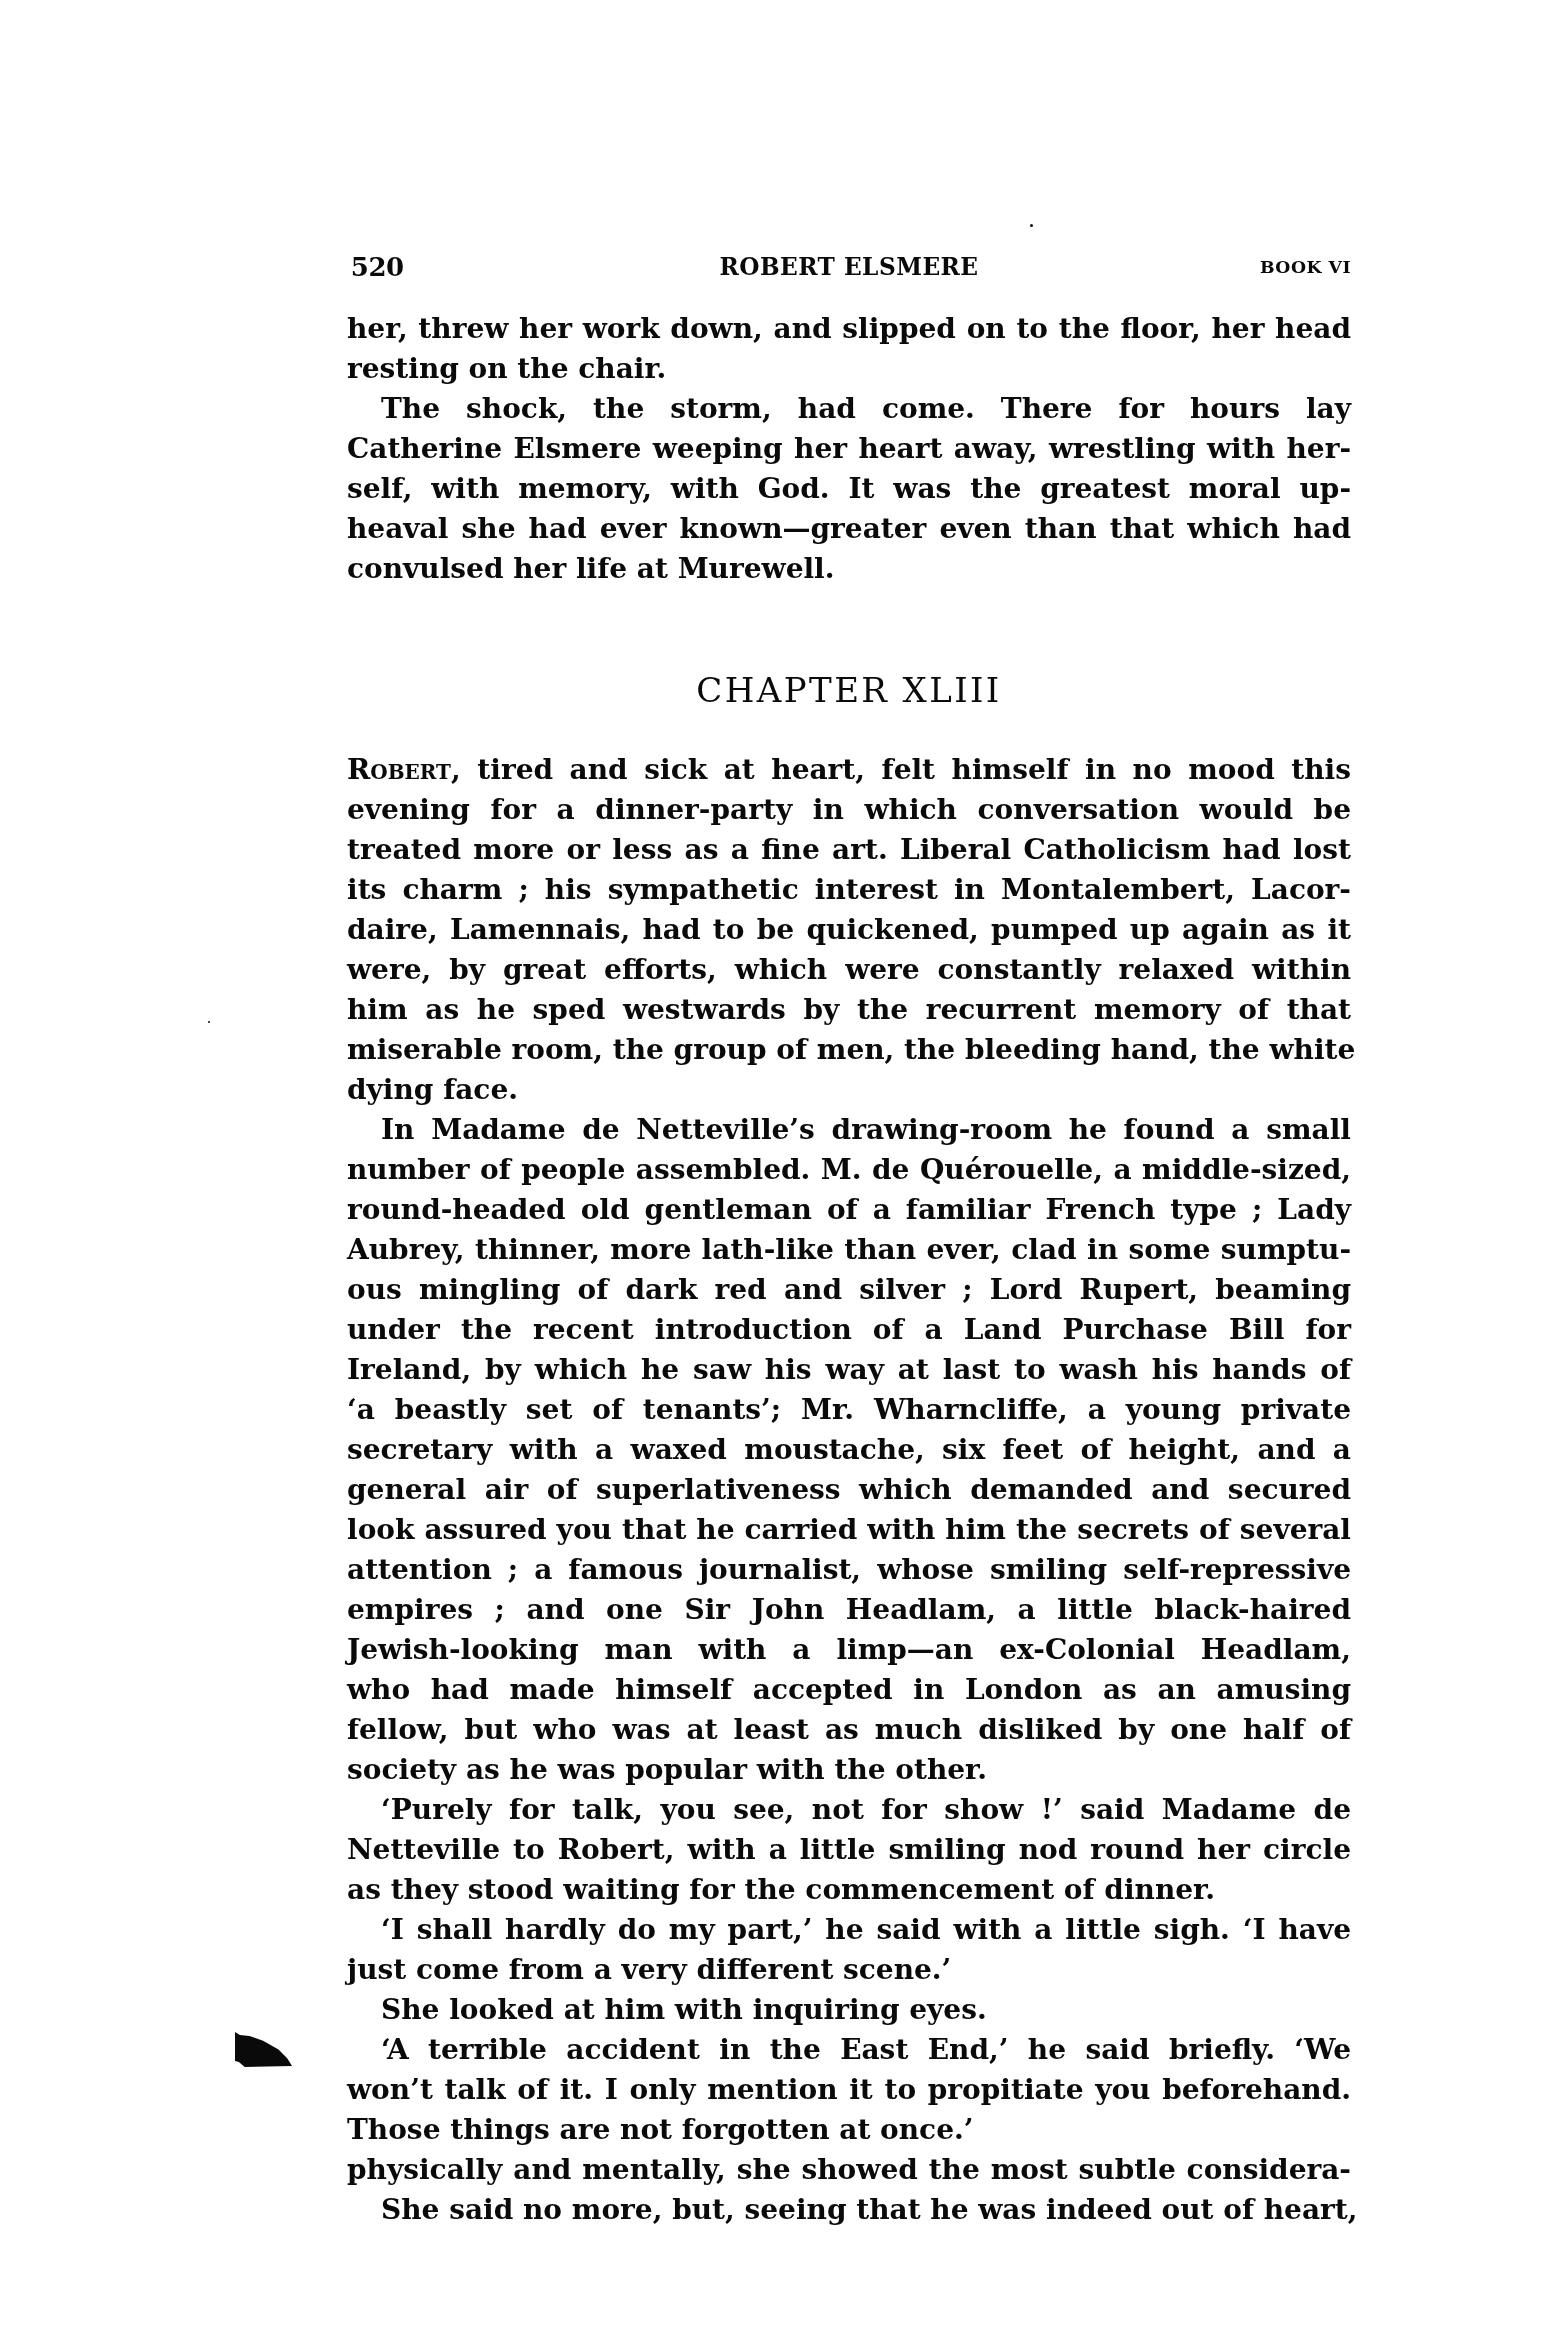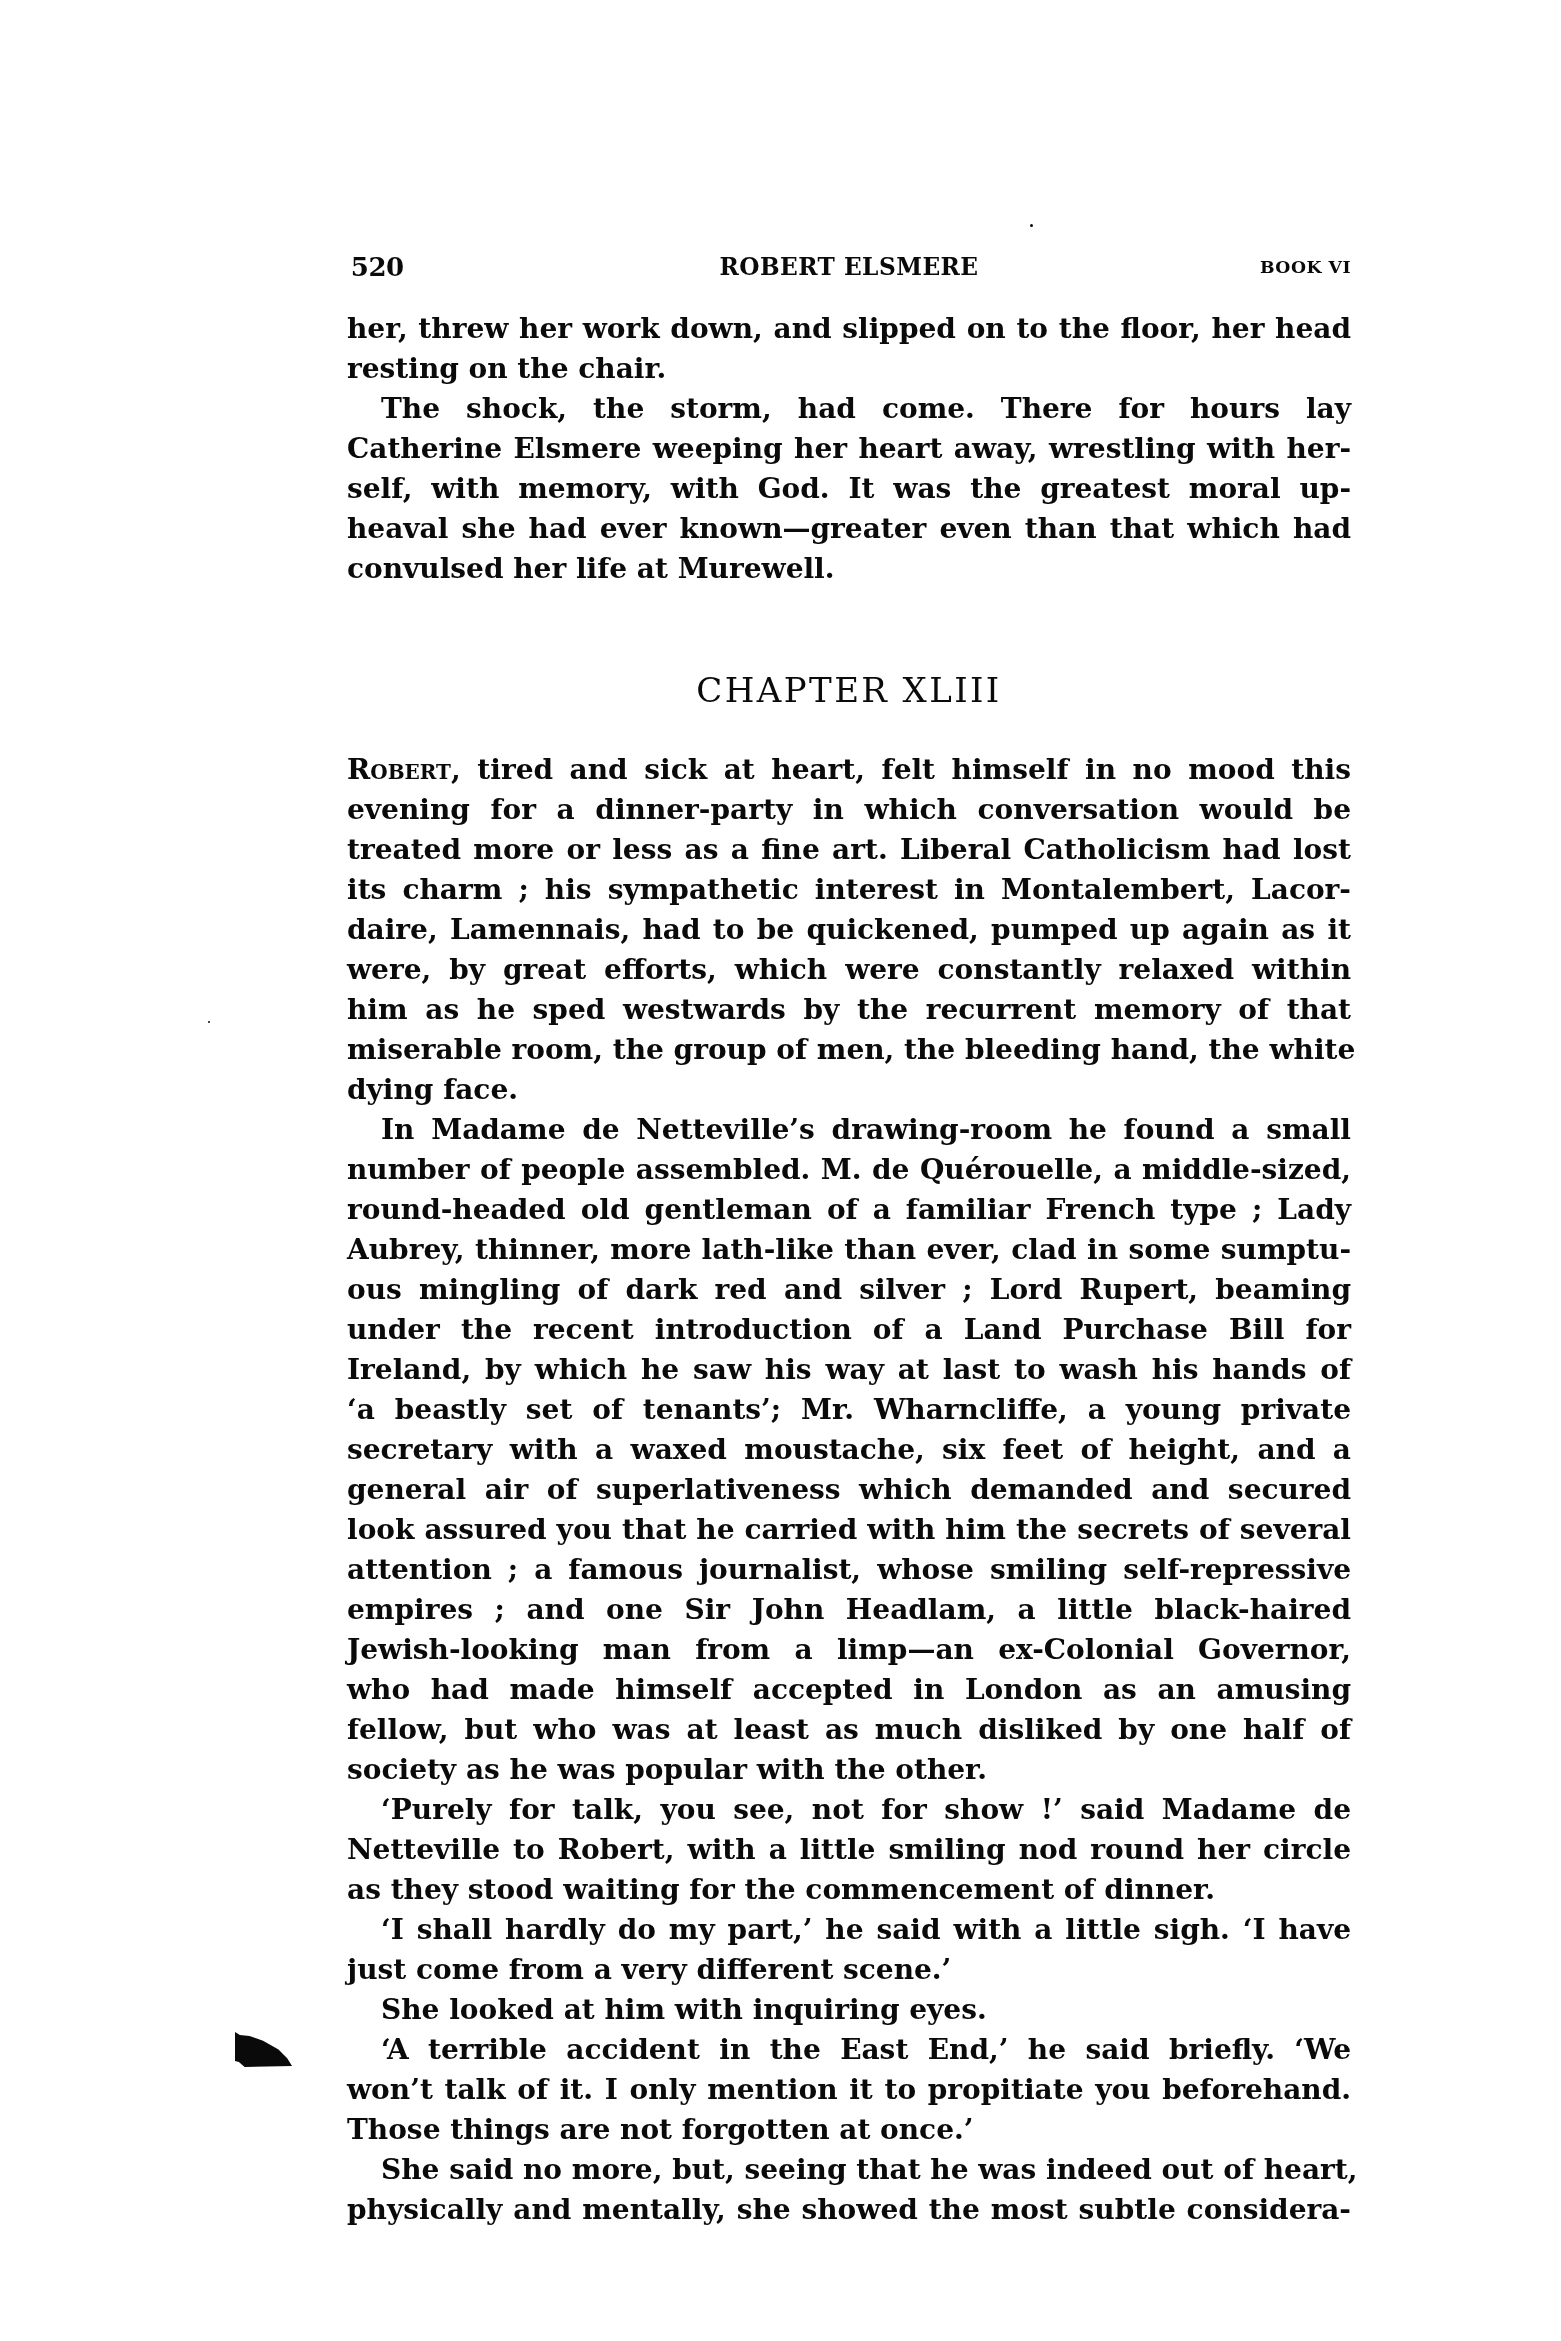--- a/index.html
+++ b/index.html
@@ -161,21 +161,21 @@
       <span class="line">Aubrey, thinner, more lath-like than ever, clad in some sumptu-</span>
       <span class="line">ous mingling of dark red and silver ; Lord Rupert, beaming</span>
       <span class="line">under the recent introduction of a Land Purchase Bill for</span>
       <span class="line">Ireland, by which he saw his way at last to wash his hands of</span>
       <span class="line">‘a beastly set of tenants’; Mr. Wharncliffe, a young private</span>
       <span class="line">secretary with a waxed moustache, six feet of height, and a</span>
       <span class="line">general air of superlativeness which demanded and secured</span>
       <span class="line">look assured you that he carried with him the secrets of several</span>
       <span class="line">attention ; a famous journalist, whose smiling self-repressive</span>
       <span class="line">empires ; and one Sir John Headlam, a little black-haired</span>
-      <span class="line">Jewish-looking man from a limp—an ex-Colonial Governor,</span>
+      <span class="line">Jewish-looking man with a limp—an ex-Colonial Headlam,</span>
       <span class="line">who had made himself accepted in London as an amusing</span>
       <span class="line">fellow, but who was at least as much disliked by one half of</span>
       <span class="line last">society as he was popular with the other.</span>
     </div>
     <div>
       <span class="line ind">‘Purely for talk, you see, not for show !’ said Madame de</span>
       <span class="line">Netteville to Robert, with a little smiling nod round her circle</span>
       <span class="line last">as they stood waiting for the commencement of dinner.</span>
     </div>
     <div>
@@ -184,22 +184,22 @@
     </div>
     <div>
       <span class="line ind last">She looked at him with inquiring eyes.</span>
     </div>
     <div>
       <span class="line ind">‘A terrible accident in the East End,’ he said briefly.  ‘We</span>
       <span class="line">won’t talk of it.  I only mention it to propitiate you beforehand.</span>
       <span class="line last">Those things are not forgotten at once.’</span>
     </div>
     <div>
+      <span class="line">physically and mentally, she showed the most subtle considera-</span>
       <span class="line ind">She said no more, but, seeing that he was indeed out of heart,</span>
-      <span class="line">physically and mentally, she showed the most subtle considera-</span>
     </div>
   </div>
 
   <svg class="corner-mark" viewBox="0 0 120 72">
     <path d="M0 0 L10 6 L30 8 L58 18 L90 36 L108 54 L118 70 L20 72 L8 62 L0 60 Z" fill="#0a0a0a"></path>
   </svg>
 
 </div>
 
 

